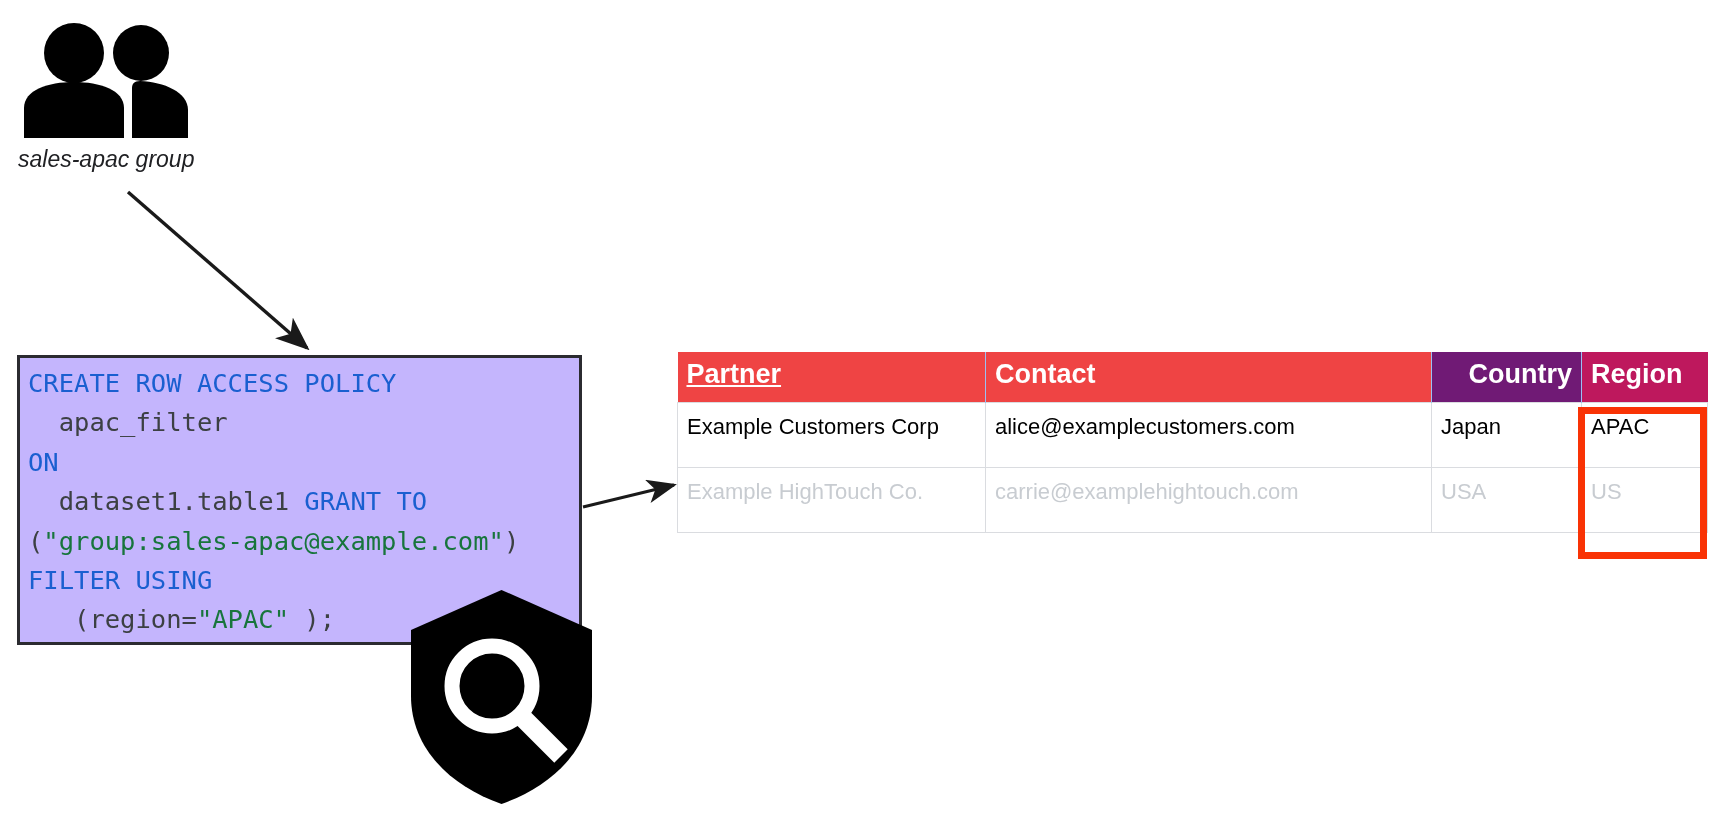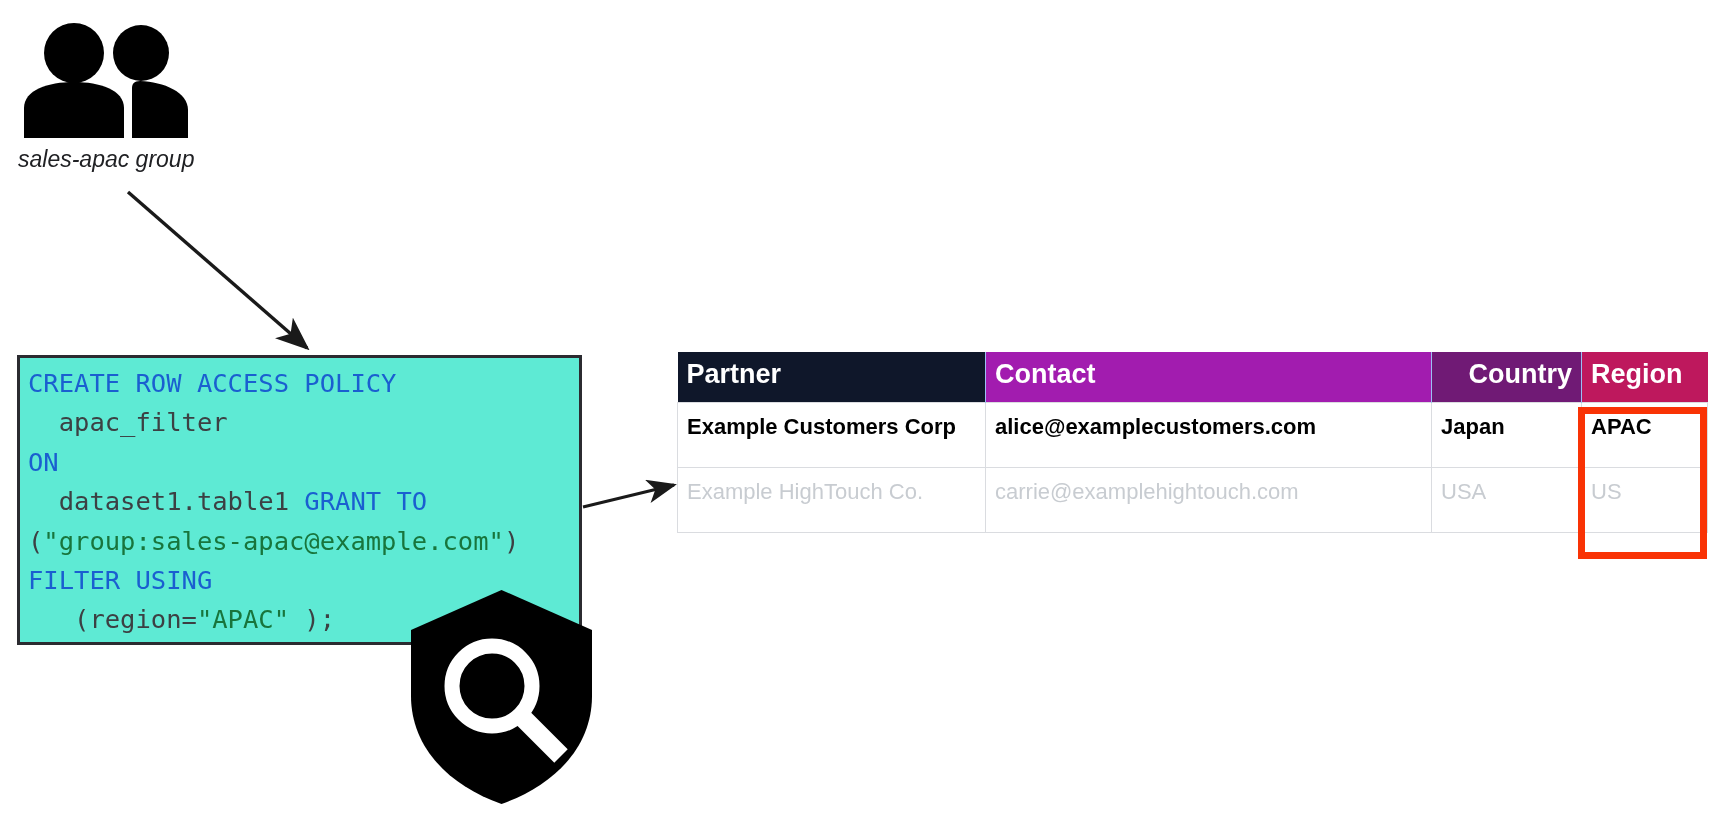--- a/index.html
+++ b/index.html
@@ -49,21 +49,21 @@
 
   
   #sql-box {
     position: absolute;
     left: 17px;
     top: 355px;
     width: 565px;
     height: 290px;
     box-sizing: border-box;
     border: 3px solid #2b2b30;
-    background: #5eead4;
+    background: #c4b5fd;
   }
   #sql-code {
     position: absolute;
     left: 8px;
     top: 6px;
     margin: 0;
     font-family: "DejaVu Sans Mono", "Liberation Mono", monospace;
     font-size: 25.5px;
     line-height: 1.545;
     white-space: pre;
@@ -111,21 +111,21 @@
   #partner-table th:last-child { border-right: none; }
 
   #partner-table td {
     border: 1px solid #dadce0;
     padding: 10px 9px 26px 9px;
     vertical-align: top;
     line-height: 1.28;
     color: #202124;
   }
   #partner-table tr.row-active td {
-    font-weight: bold;
+    font-weight: normal;
     color: #000000;
     font-size: 22px;
   }
   #partner-table tr.row-dim td {
     color: #c8ccd1;
     font-weight: normal;
     font-size: 22px;
   }
 
   
@@ -181,22 +181,22 @@
 
 <table id="partner-table">
   <colgroup>
     <col class="c-partner">
       <col class="c-contact">
       <col class="c-country">
       <col class="c-region">
   </colgroup>
   <thead>
     <tr>
-      <th style="background: #0f172a;">Partner</th>
-      <th style="background: #a21caf;">Contact</th>
+      <th style="background: #ef4444; text-decoration: underline;">Partner</th>
+      <th style="background: #ef4444;">Contact</th>
       <th style="background: #701a75; text-align: right;">Country</th>
       <th style="background: #be185d; margin-top: 26px;">Region</th>
     </tr>
   </thead>
   <tbody>
     <tr class="row-active">
       <td>Example Customers Corp</td>
       <td>alice@examplecustomers.com</td>
       <td>Japan</td>
       <td>APAC</td>

